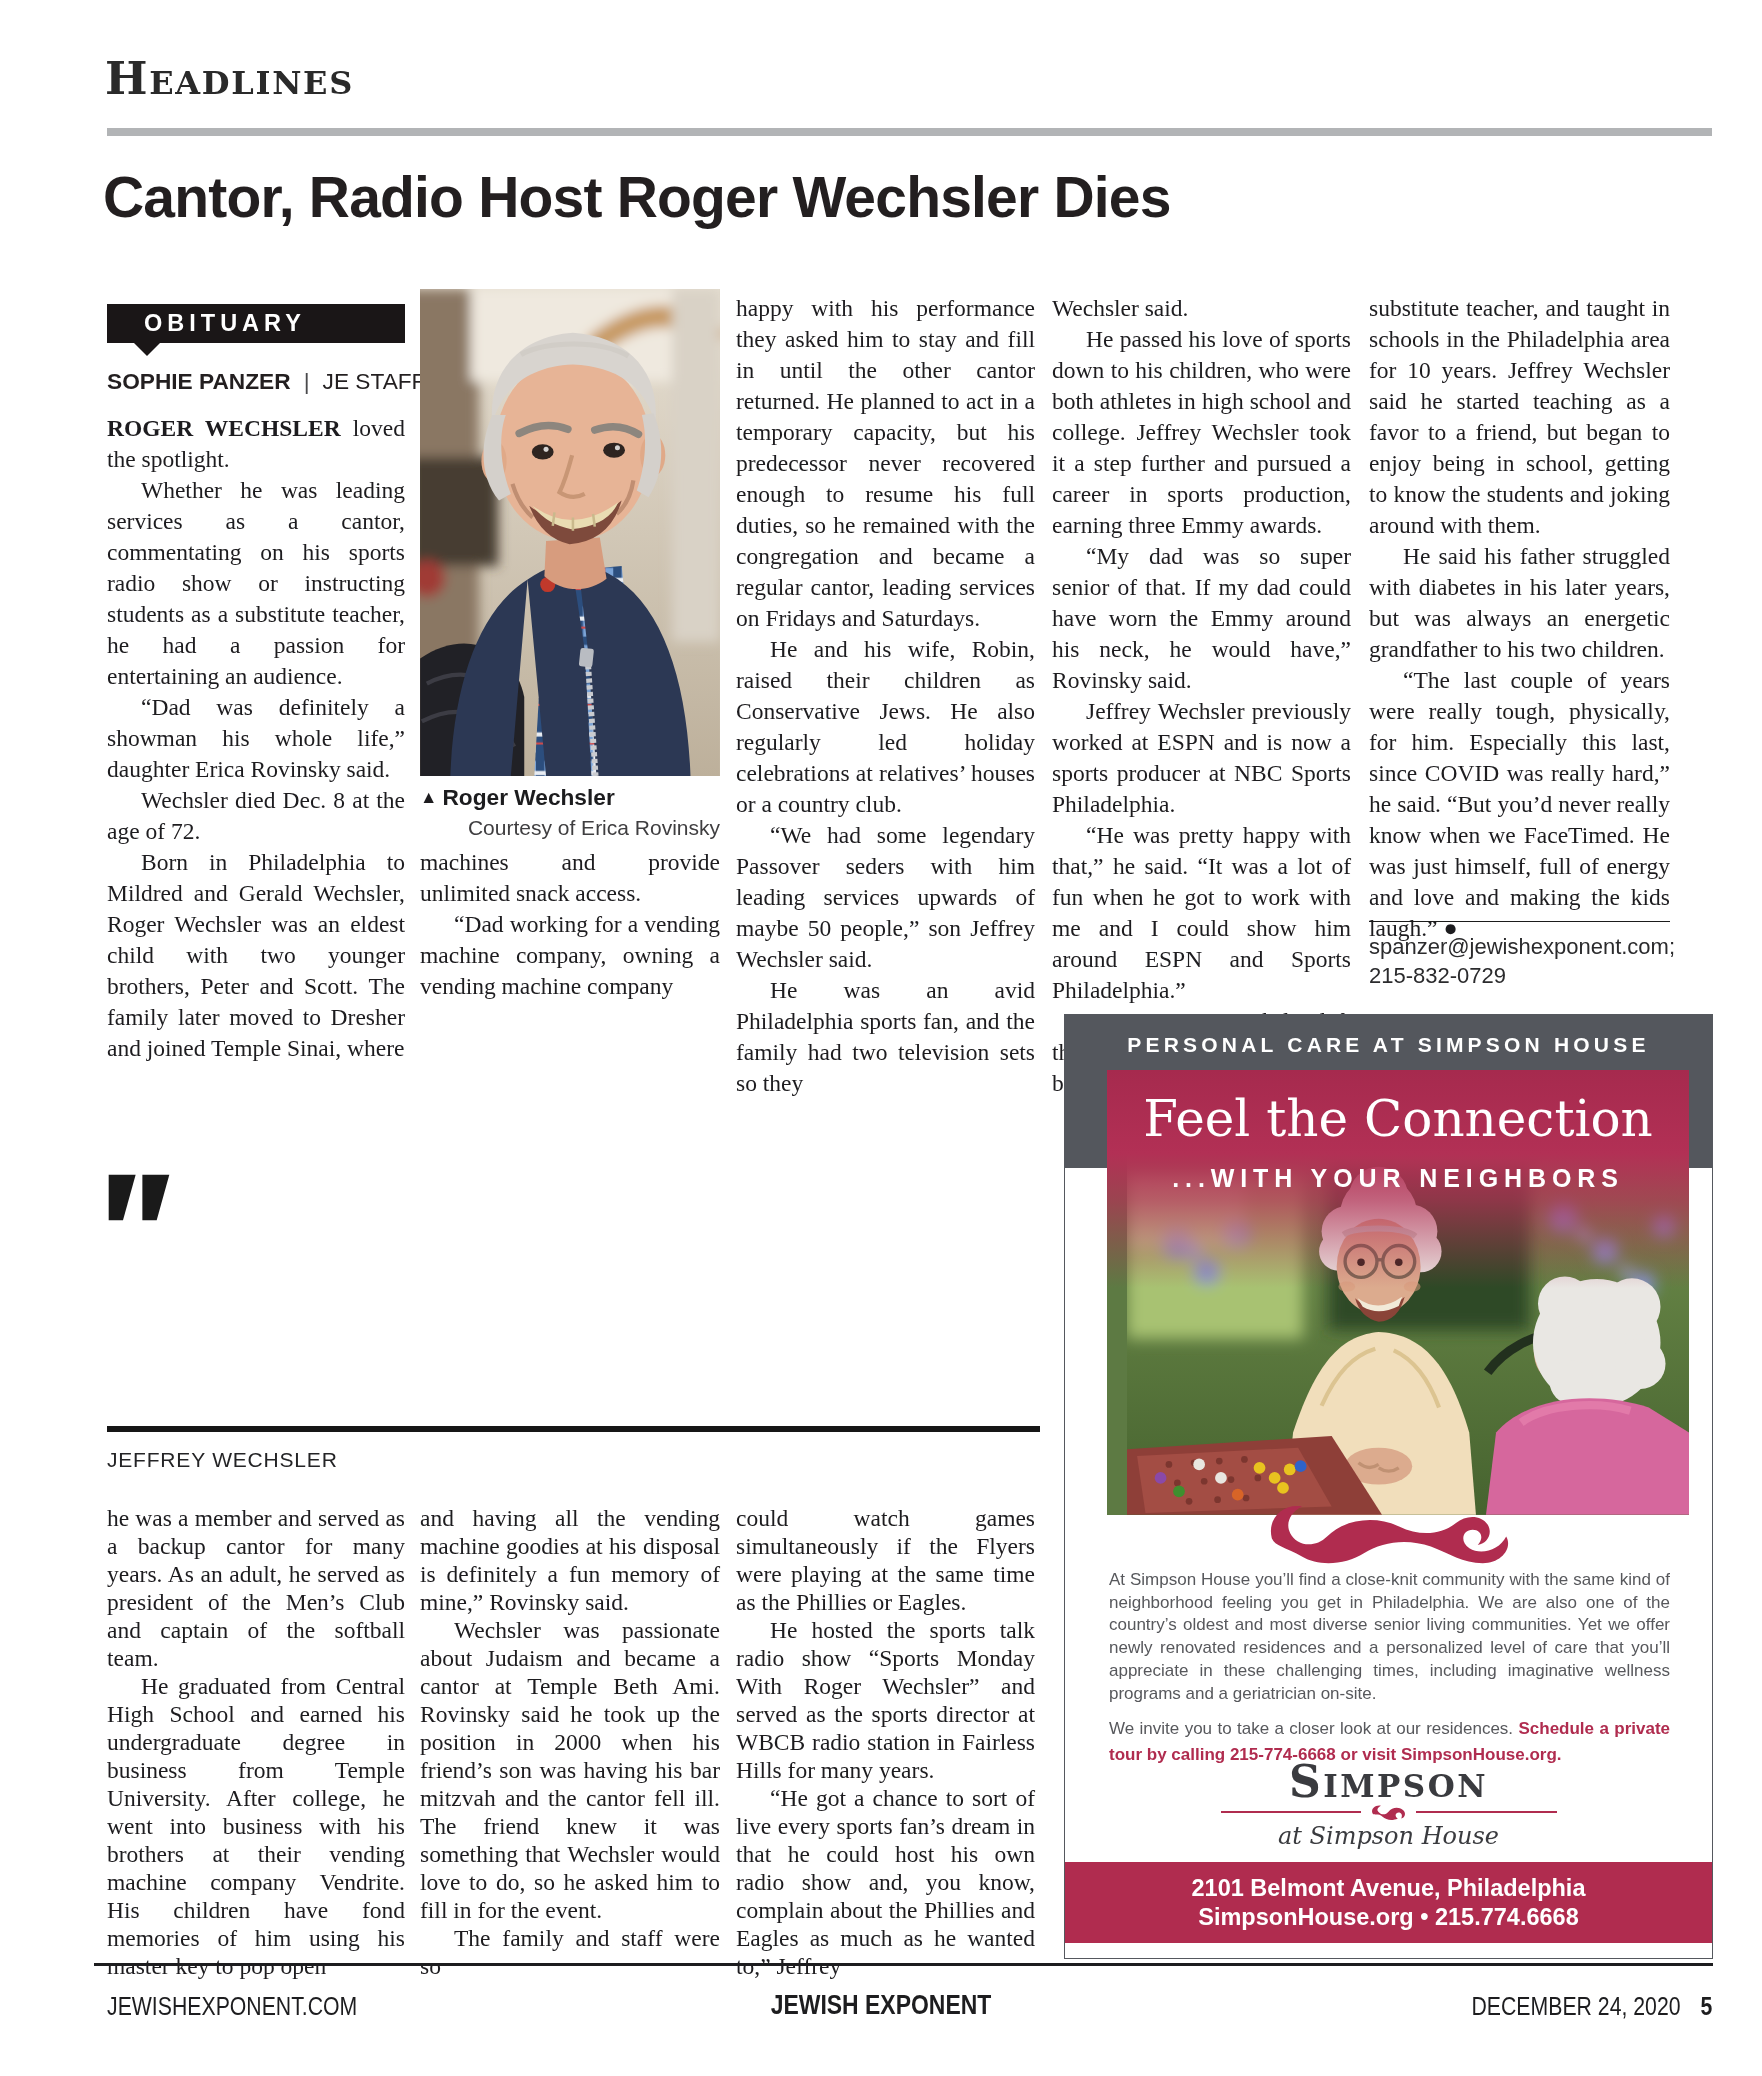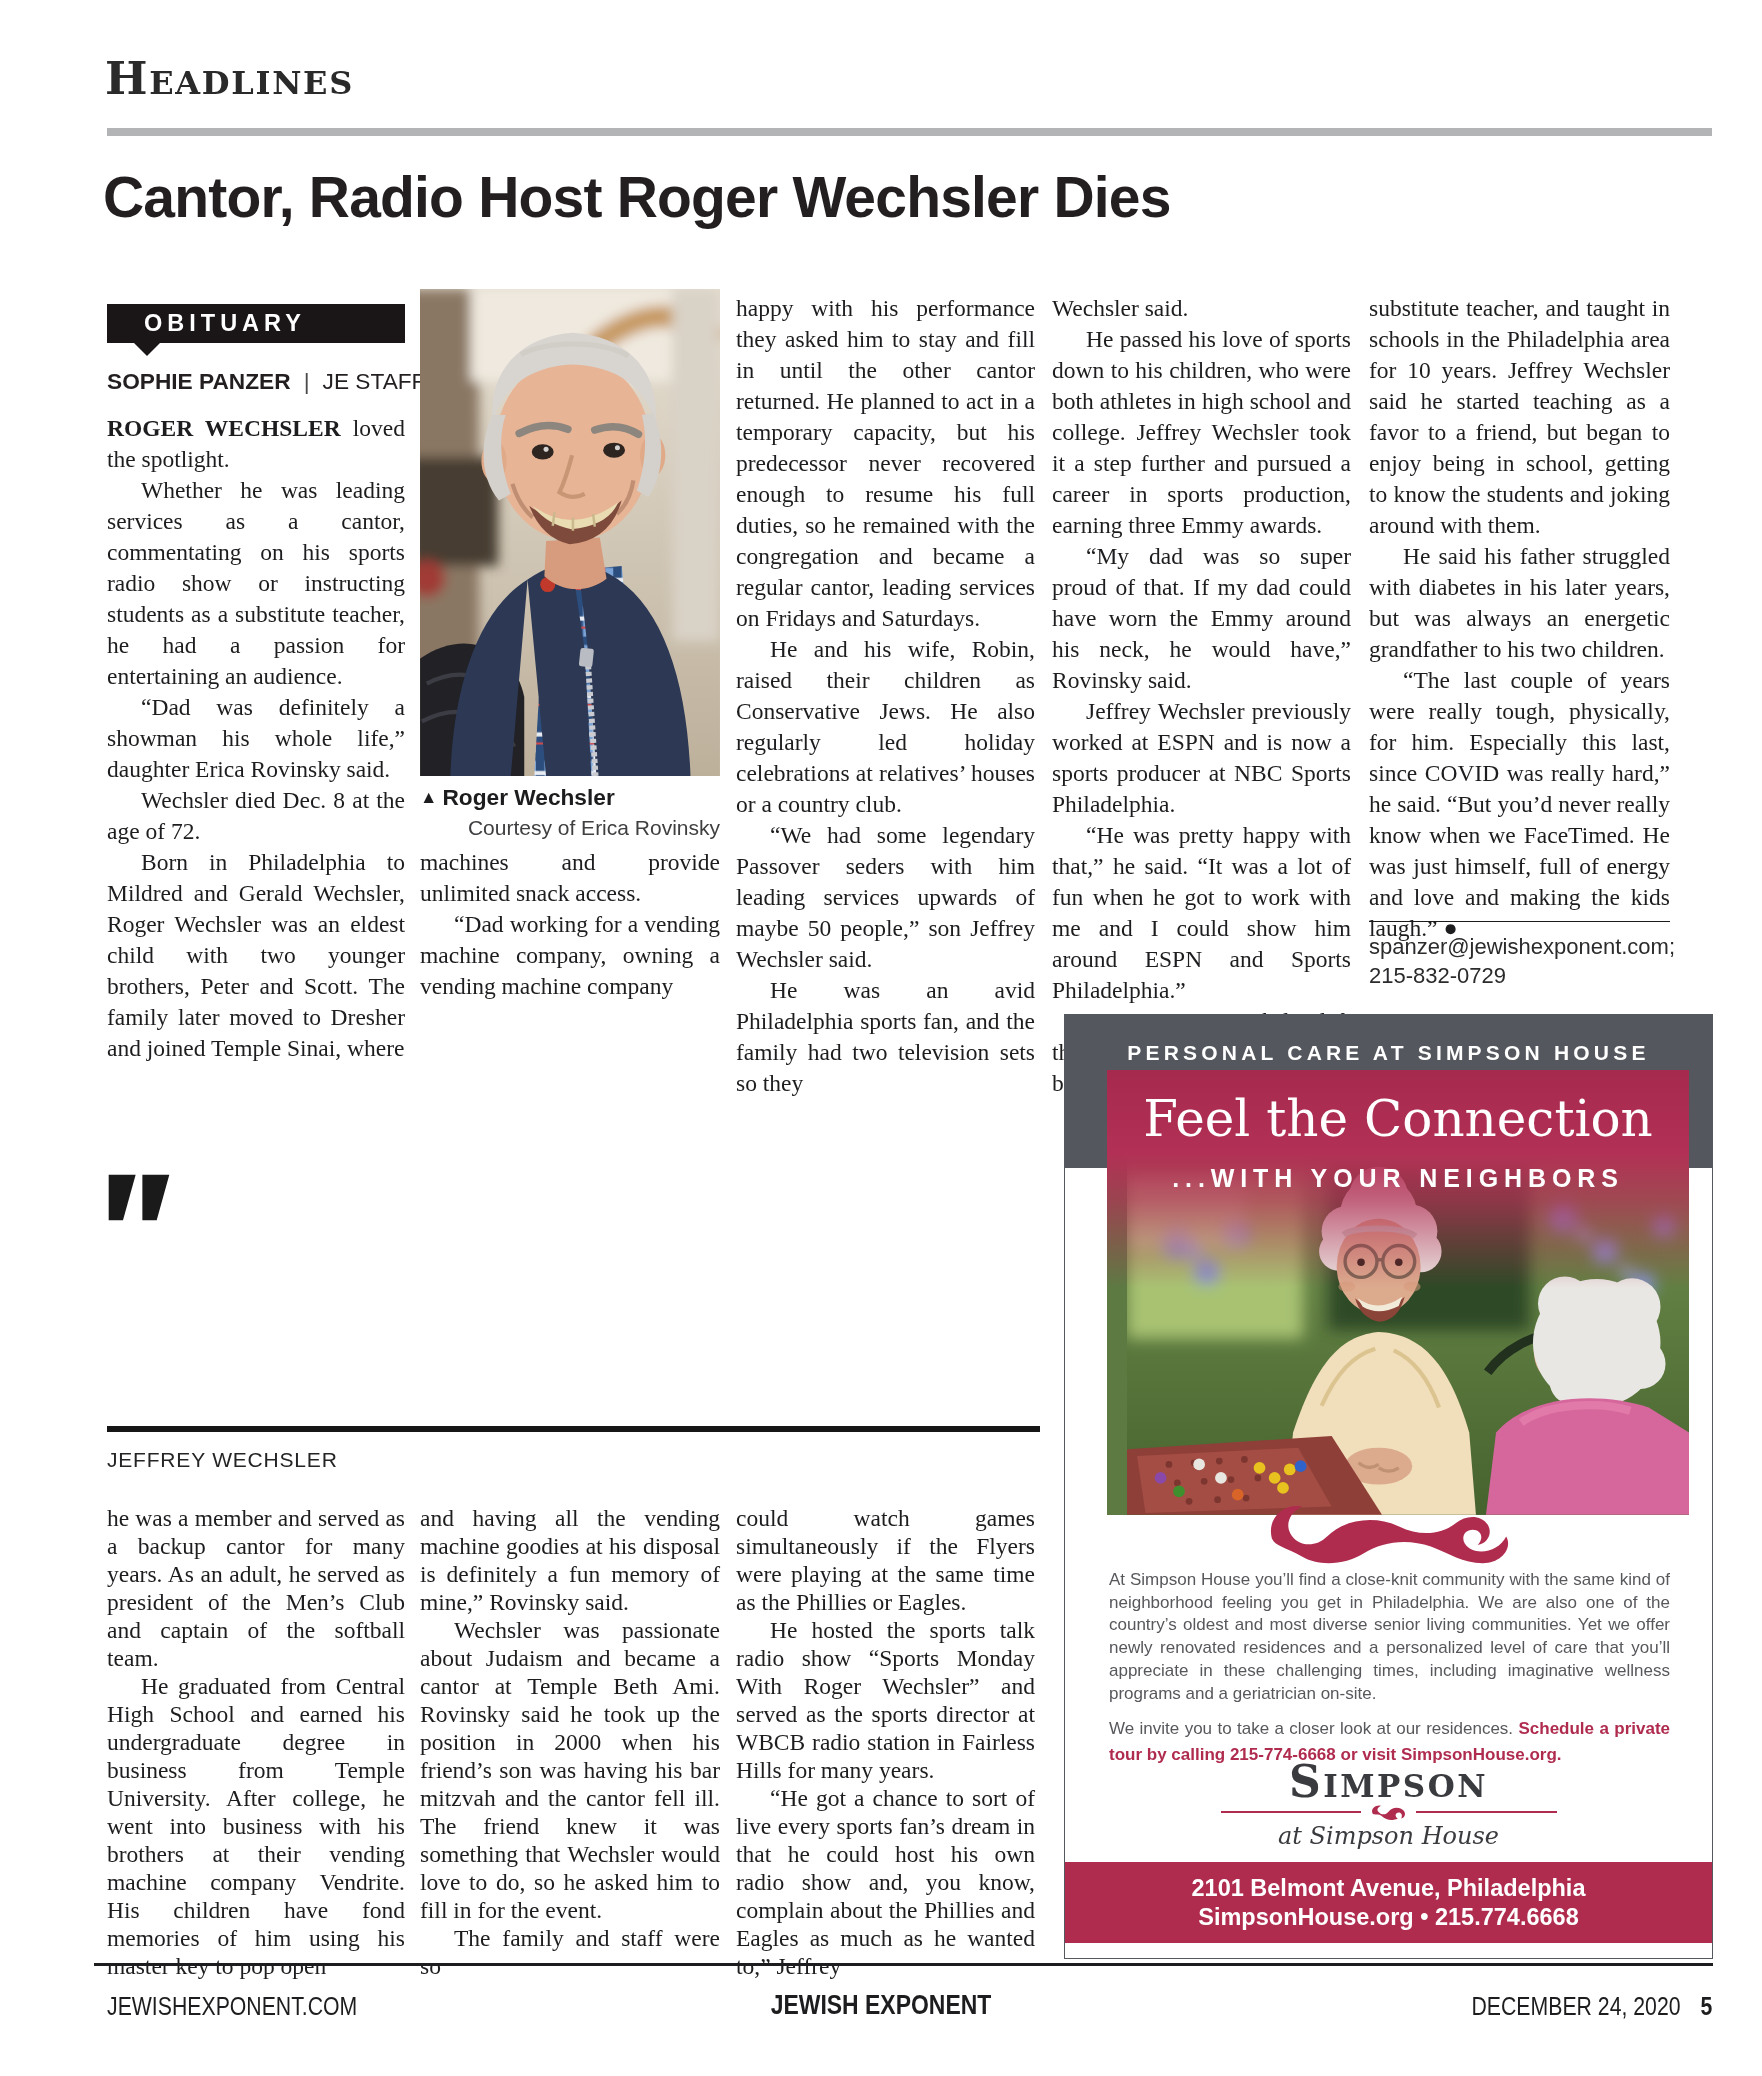--- a/index.html
+++ b/index.html
@@ -53,21 +53,21 @@
     font-size:33px;line-height:62px;font-weight:600;color:#1f1f21;text-align:left;}
   .pq-icon{float:left;margin:11.7px 11.7px 0 0;}
   .pq-rule{position:absolute;left:107px;top:1426px;width:933px;height:5.9px;background:#161616;}
   .pq-attr{position:absolute;left:107px;top:1448px;font-family:"Liberation Sans",sans-serif;
     font-size:21px;letter-spacing:0.8px;color:#242426;}
 
   
   .ad{position:absolute;left:1064px;top:1014px;width:649px;height:945px;background:#ffffff;
     border:1.7px solid #55585e;box-sizing:border-box;font-family:"Liberation Sans",sans-serif;}
   .ad-band{position:absolute;left:0;top:0;width:100%;height:153px;background:#54575d;}
-  .ad-eyebrow{padding-top:18px;text-align:center;color:#ffffff;font-weight:bold;font-size:21px;letter-spacing:4.2px;margin-top:8px;}
+  .ad-eyebrow{padding-top:18px;text-align:center;color:#ffffff;font-weight:bold;font-size:21px;letter-spacing:4.2px;}
   .ad-hero{position:absolute;left:42px;top:55px;width:562px;height:445px;overflow:hidden;background:#5d7a43;padding-left:20px;}
   .ad-hero-grad{position:absolute;left:0;top:0;width:100%;height:218px;
     background:linear-gradient(180deg,#a62a4e 0%,#b23055 38%,rgba(178,48,85,0.72) 60%,rgba(178,48,85,0) 100%);}
   .ad-headline{position:absolute;left:0;top:20px;width:100%;text-align:center;margin:0;
     font-family:"DejaVu Serif",serif;font-weight:normal;font-size:50px;color:#ffffff;}
   .ad-subhead{position:absolute;left:0;top:94px;width:100%;text-align:center;
     font-weight:bold;font-size:25px;letter-spacing:5.9px;color:#ffffff;}
   .ad-swirl{position:absolute;left:50%;top:483px;transform:translateX(-50%);}
   .ad-body{position:absolute;left:44px;top:554px;width:561px;font-size:17px;line-height:22.7px;
     color:#57585c;text-align:justify;}
@@ -204,21 +204,21 @@
   <div class="col" id="col3">
     <p>happy with his performance they asked him to stay and fill in until the other cantor returned. He planned to act in a temporary capacity, but his predecessor never recovered enough to resume his full duties, so he remained with the congregation and became a regular cantor, leading services on Fridays and Saturdays.</p>
     <p>He and his wife, Robin, raised their children as Conservative Jews. He also regularly led holiday celebrations at relatives’ houses or a country club.</p>
     <p>“We had some legendary Passover seders with him leading services upwards of maybe 50 people,” son Jeffrey Wechsler said.</p>
     <p>He was an avid Philadelphia sports fan, and the family had two television sets so they</p>
   </div>
 
   <div class="col" id="col4">
     <p>Wechsler said.</p>
     <p>He passed his love of sports down to his children, who were both athletes in high school and college. Jeffrey Wechsler took it a step further and pursued a career in sports production, earning three Emmy awards.</p>
-    <p>“My dad was so super proud of that. If my dad could have worn the Emmy around his neck, he would have,” Rovinsky said.</p>
+    <p>“My dad was so super senior of that. If my dad could have worn the Emmy around his neck, he would have,” Rovinsky said.</p>
     <p>Jeffrey Wechsler previously worked at ESPN and is now a sports producer at NBC Sports Philadelphia.</p>
     <p>“He was pretty happy with that,” he said. “It was a lot of fun when he got to work with me and I could show him around ESPN and Sports Philadelphia.”</p>
     <p>Later, Roger Wechsler left the world of business to become a</p>
   </div>
 
   <div class="col" id="col5">
     <p>substitute teacher, and taught in schools in the Philadelphia area for 10 years. Jeffrey Wechsler said he started teaching as a favor to a friend, but began to enjoy being in school, getting to know the students and joking around with them.</p>
     <p>He said his father struggled with diabetes in his later years, but was always an energetic grandfather to his two children.</p>
     <p>“The last couple of years were really tough, physically, for him. Especially this last, since COVID was really hard,” he said. “But you’d never really know when we FaceTimed. He was just himself, full of energy and love and making the kids laugh.” ●</p>
   </div>

